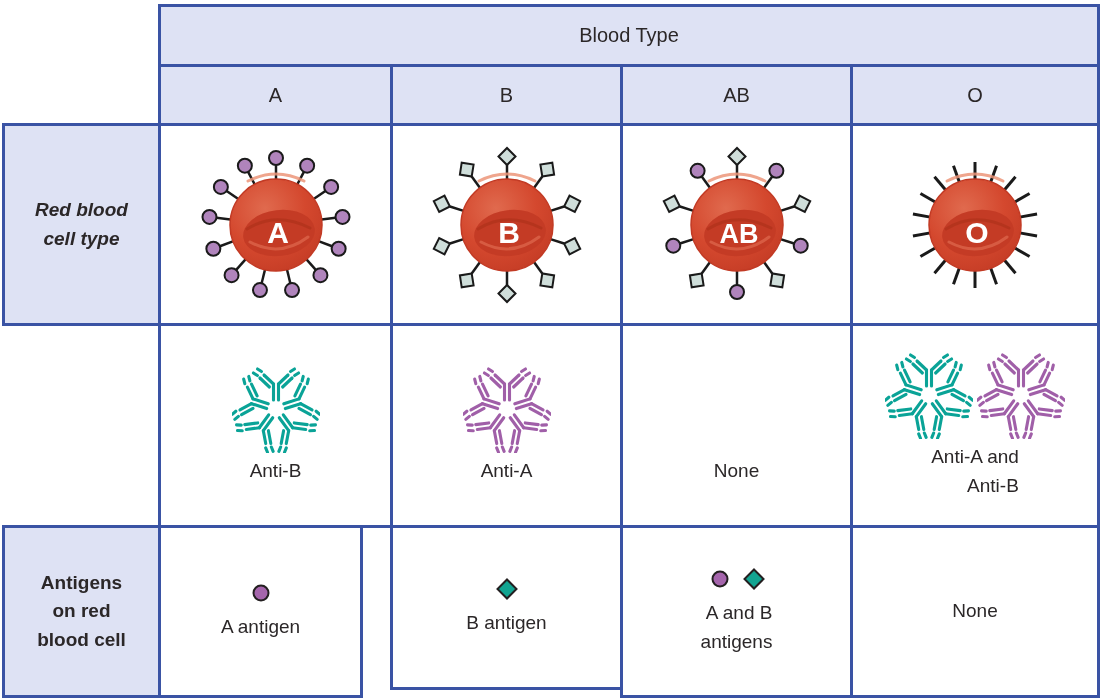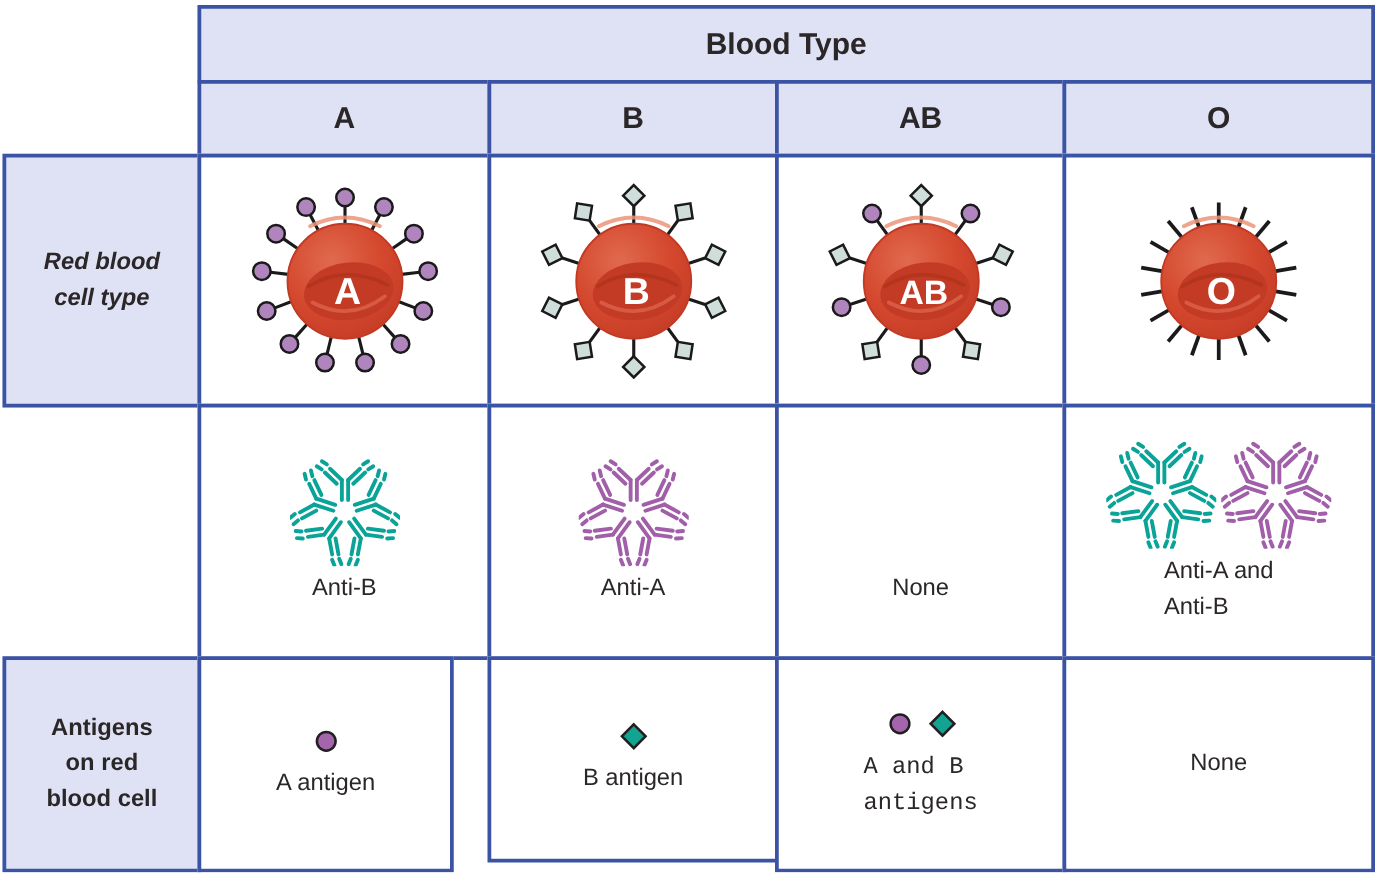--- a/index.html
+++ b/index.html
@@ -4,25 +4,25 @@
 <style>
   html,body{margin:0;padding:0;background:#ffffff;}
   #canvas{
     position:relative;width:1100px;height:698px;background:#ffffff;overflow:hidden;
     font-family:"Liberation Sans", sans-serif;color:var(--text,#2b2728);
   }
   .cell{
     position:absolute;box-sizing:border-box;border:3px solid var(--border,#3a53a4);
     display:flex;align-items:center;justify-content:center;text-align:center;
   }
-  .hdr{background:var(--header-bg,#dee2f4);font-weight:bold;font-size:24px;}
+  .hdr{background:var(--header-bg,#dee2f4);font-weight:normal;font-size:20px;}
   .rowlab{background:var(--header-bg,#dee2f4);font-weight:bold;font-size:19px;line-height:1.5;white-space:pre-line;}
   .body-cell{background:#ffffff;flex-direction:column;}
   .caption{font-size:19px;line-height:1.5;white-space:pre-line;}
-  .caption.left{text-align:left;}
+  .caption.left{text-align:right;}
   .cluster-row{display:flex;flex-direction:row;gap:4px;align-items:center;justify-content:center;height:88px;margin-bottom:4px;}
   .symbol-row{display:flex;flex-direction:row;gap:12px;align-items:center;justify-content:center;height:24px;margin-bottom:8px;}
   .rbc-slot{width:160px;height:160px;}
   svg{display:block;}
 </style>
 </head>
 <body>
 
 <div id="canvas">
 
@@ -492,21 +492,21 @@
     <div class="caption">A antigen</div>
   </div>
   <div class="cell body-cell" style="left:390px;top:525px;width:233px;height:165px;">
     <div class="symbol-row">
         <svg width="22" height="22" viewBox="0 0 22 22">
           <polygon points="11,1.5 20.5,11 11,20.5 1.5,11" fill="#12a491" stroke="#231f20" stroke-width="2"></polygon>
         </svg>
       </div>
     <div class="caption">B antigen</div>
   </div>
-  <div class="cell body-cell" style="left:620px;top:525px;width:233px;height:173px;font-family:Liberation Mono, monospace;">
+  <div class="cell body-cell" style="left:620px;top:525px;width:233px;height:173px;">
     <div class="symbol-row">
         <svg width="22" height="22" viewBox="0 0 22 22">
           <circle cx="11" cy="11" r="7.5" fill="#a565ac" stroke="#231f20" stroke-width="2"></circle>
         </svg>
         <svg width="22" height="22" viewBox="0 0 22 22">
           <polygon points="11,1.5 20.5,11 11,20.5 1.5,11" fill="#12a491" stroke="#231f20" stroke-width="2"></polygon>
         </svg>
       </div>
     <div class="caption left">A and B
 antigens</div>

